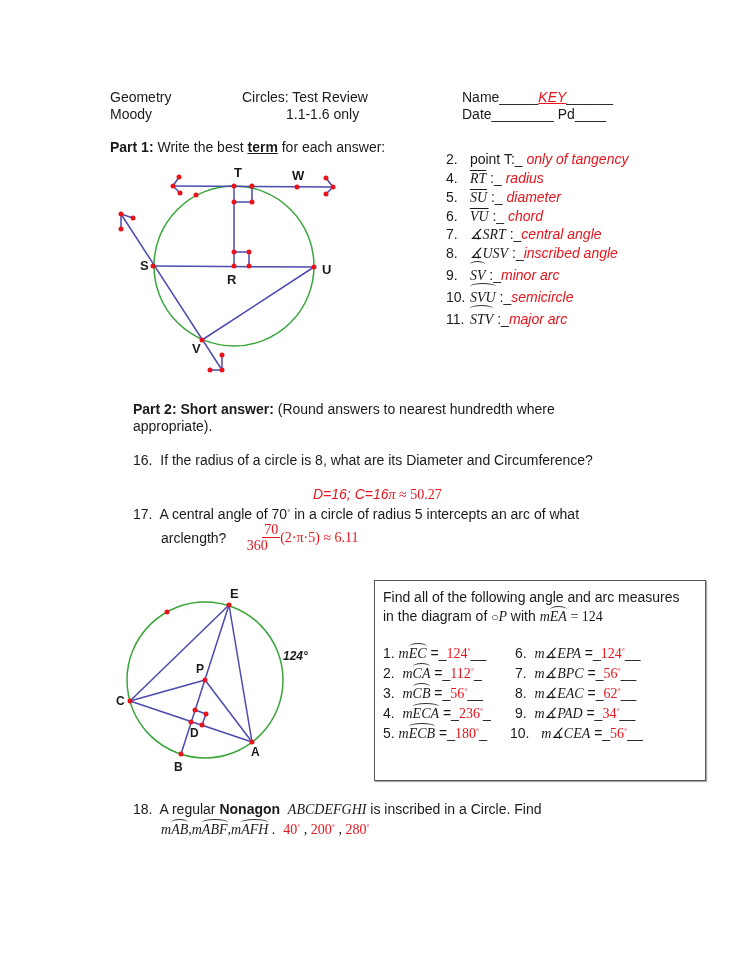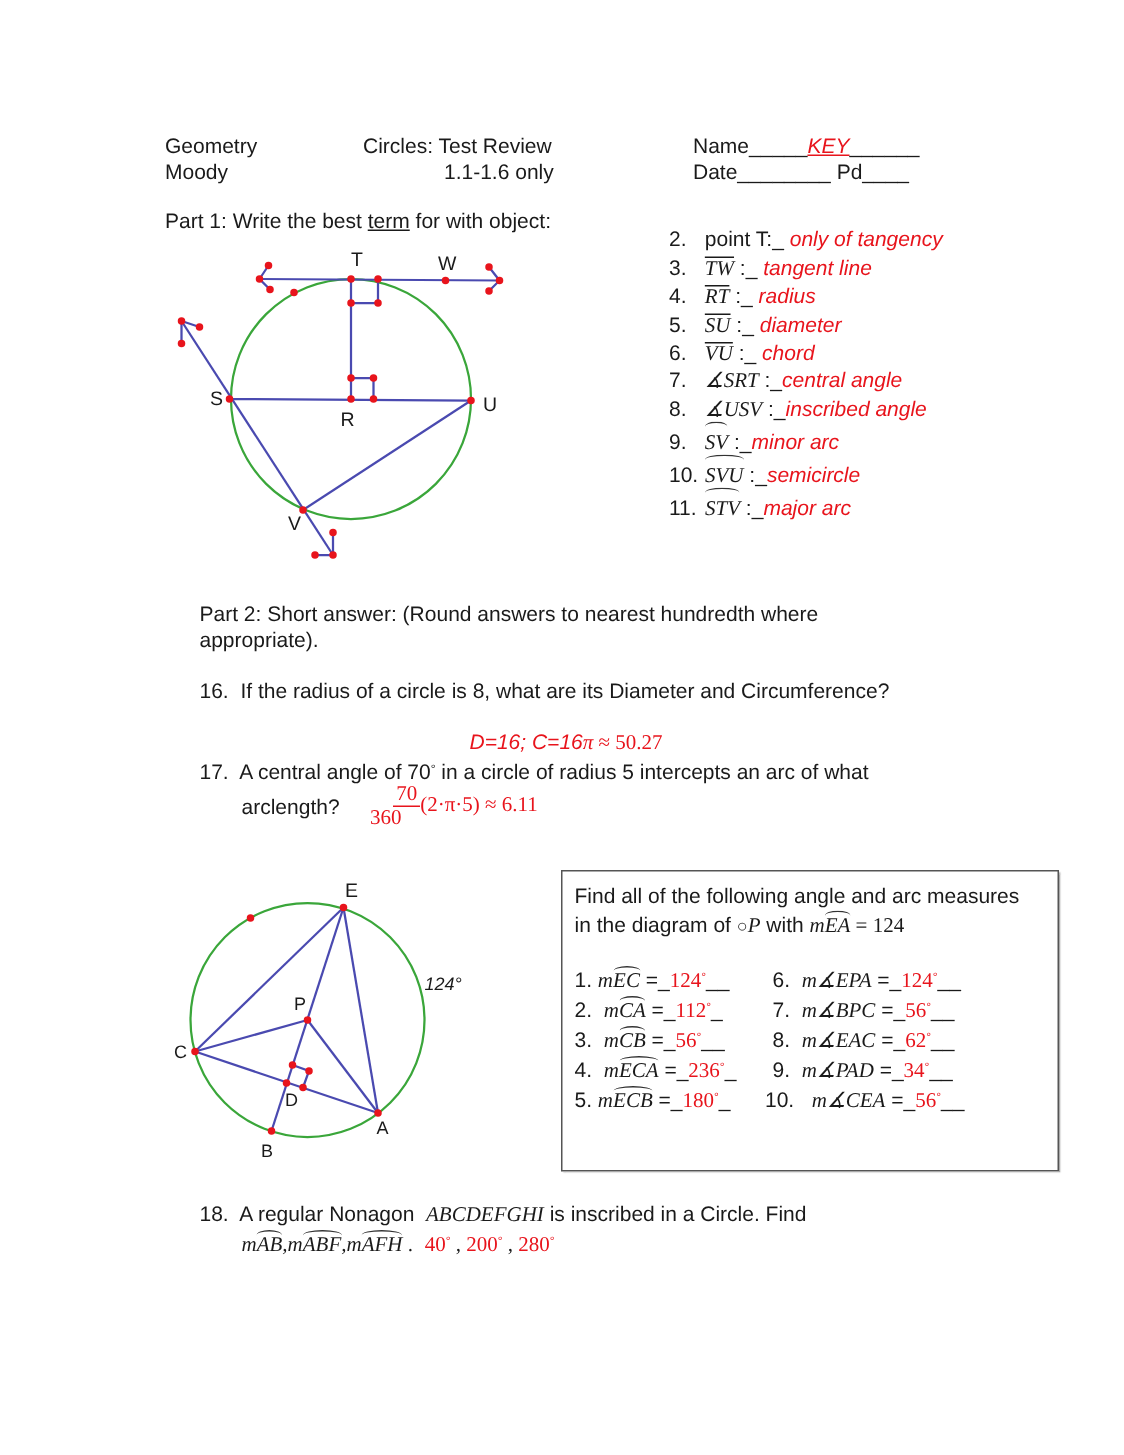--- a/index.html
+++ b/index.html
@@ -2,21 +2,21 @@
 <html><head>
 <meta charset="utf-8">
 <style>
   html, body { margin:0; padding:0; background:#ffffff; }
   body { width:749px; height:970px; position:relative; overflow:hidden;
          font-family:"Liberation Sans", sans-serif; font-size:14px; color:#1a1a1a; }
   .abs { position:absolute; white-space:nowrap; }
   .red { color:#e8141c; }
   .it { font-style:italic; }
   .serif { font-family:"Liberation Serif", serif; }
-  .b { font-weight:normal; }
+  .b { font-weight:bold; }
   .u { text-decoration:underline; }
   .ovl { text-decoration:overline; font-family:"Liberation Serif", serif; font-style:italic; }
   .arc { font-family:"Liberation Serif", serif; font-style:italic; position:relative; display:inline-block; }
   .arc::before { content:""; position:absolute; left:0; right:0; top:-3px; height:6px;
                  border-top:1px solid #333; border-radius:50% 50% 0 0; }
   .line-item { height:19px; line-height:19px; }
   .part1-list { position:absolute; left:446px; top:150px; font-size:14px; }
   .part1-list .num { display:inline-block; width:20px; }
   .box { position:absolute; left:374px; top:580px; width:330px; height:199px;
          border:1.5px solid #555; box-shadow:1px 1px 1px #aaa; }
@@ -25,32 +25,32 @@
   .frac { display:inline-block; vertical-align:middle; text-align:center; font-family:"Liberation Serif", serif; color:#e8141c; font-size:14px; }
   .frac .n { display:block; border-bottom:1px solid #e8141c; padding:0 2px; line-height:15px;margin-left:28px; }
   .frac .d { display:block; line-height:15px; }
 </style>
 </head>
 <body>
 
 <div class="abs" style="left:110px;top:89px;">Geometry</div>
 <div class="abs" style="left:110px;top:106px;">Moody</div>
 <div class="abs" style="left:242px;top:89px;">Circles: Test Review</div>
-<div class="abs" style="left:296px;top:106px;">1.1-1.6 only</div>
+<div class="abs" style="left:286px;top:106px;">1.1-1.6 only</div>
 <div class="abs" style="left:462px;top:89px;">
   <span>Name</span><span>_____</span><span class="red it" style="text-decoration:underline;">KEY</span><span>______</span>
 </div>
 <div class="abs" style="left:462px;top:106px;">
   <span>Date</span><span>________</span>
   <span>Pd</span><span>____</span>
 </div>
 
 <div class="abs" style="left:110px;top:139px;">
   <span class="b">Part 1:</span>
-  <span>Write the best </span><span class="b u">term</span><span> for with object:</span>
+  <span>Write the best </span><span class="b u">term</span><span> for each answer:</span>
 </div>
 
 <svg class="abs" style="left:100px;top:150px;" width="250" height="240" viewBox="100 150 250 240">
   <circle cx="234" cy="266" r="80" fill="none" stroke="#3aa63a" stroke-width="1.5"></circle>
   <g stroke="#4a4ab0" stroke-width="1.5" fill="none">
     <line x1="173" y1="186" x2="333" y2="187"></line>
     <polyline points="179,177 173,186 180,193"></polyline>
     <polyline points="326,178 333,187 326,194"></polyline>
     <line x1="234" y1="186" x2="234" y2="266"></line>
     <polyline points="234,202 252,202 252,186"></polyline>
@@ -91,21 +91,20 @@
 </svg>
 <div class="abs b" style="left:234px;top:165px;font-size:13px;">T</div>
 <div class="abs b" style="left:292px;top:168px;font-size:13px;">W</div>
 <div class="abs b" style="left:140px;top:258px;font-size:13px;">S</div>
 <div class="abs b" style="left:227px;top:272px;font-size:13px;">R</div>
 <div class="abs b" style="left:322px;top:262px;font-size:13px;">U</div>
 <div class="abs b" style="left:192px;top:341px;font-size:13px;">V</div>
 
 <div class="part1-list">
   <div class="line-item"><span class="num">2.</span> <span>point T:</span><span>_ </span><span class="red it">only of tangency</span></div>
-  <div class="line-item"><span class="num">3.</span> <span class="ovl">TW</span><span> :_ </span><span class="red it">tangent line</span></div>
   <div class="line-item"><span class="num">4.</span> <span class="ovl">RT</span><span> :_ </span><span class="red it">radius</span></div>
   <div class="line-item"><span class="num">5.</span> <span class="ovl">SU</span><span> :_ </span><span class="red it">diameter</span></div>
   <div class="line-item"><span class="num">6.</span> <span class="ovl">VU</span><span> :_ </span><span class="red it">chord</span></div>
   <div class="line-item" style="height:17px;line-height:17px;"><span class="num">7.</span> <span class="serif it">∡SRT</span><span> :_</span><span class="red it">central angle</span></div>
   <div class="line-item" style="height:20px;line-height:20px;"><span class="num">8.</span> <span class="serif it">∡USV</span><span> :_</span><span class="red it">inscribed angle</span></div>
   <div class="line-item" style="height:22px;line-height:24px;"><span class="num">9.</span> <span class="arc">SV</span><span> :_</span><span class="red it">minor arc</span></div>
   <div class="line-item" style="height:22px;line-height:24px;"><span class="num" style="width:24px;">10.</span><span class="arc">SVU</span><span> :_</span><span class="red it">semicircle</span></div>
   <div class="line-item" style="height:22px;line-height:24px;"><span class="num" style="width:24px;">11.</span><span class="arc">STV</span><span> :_</span><span class="red it">major arc</span></div>
 </div>
 

